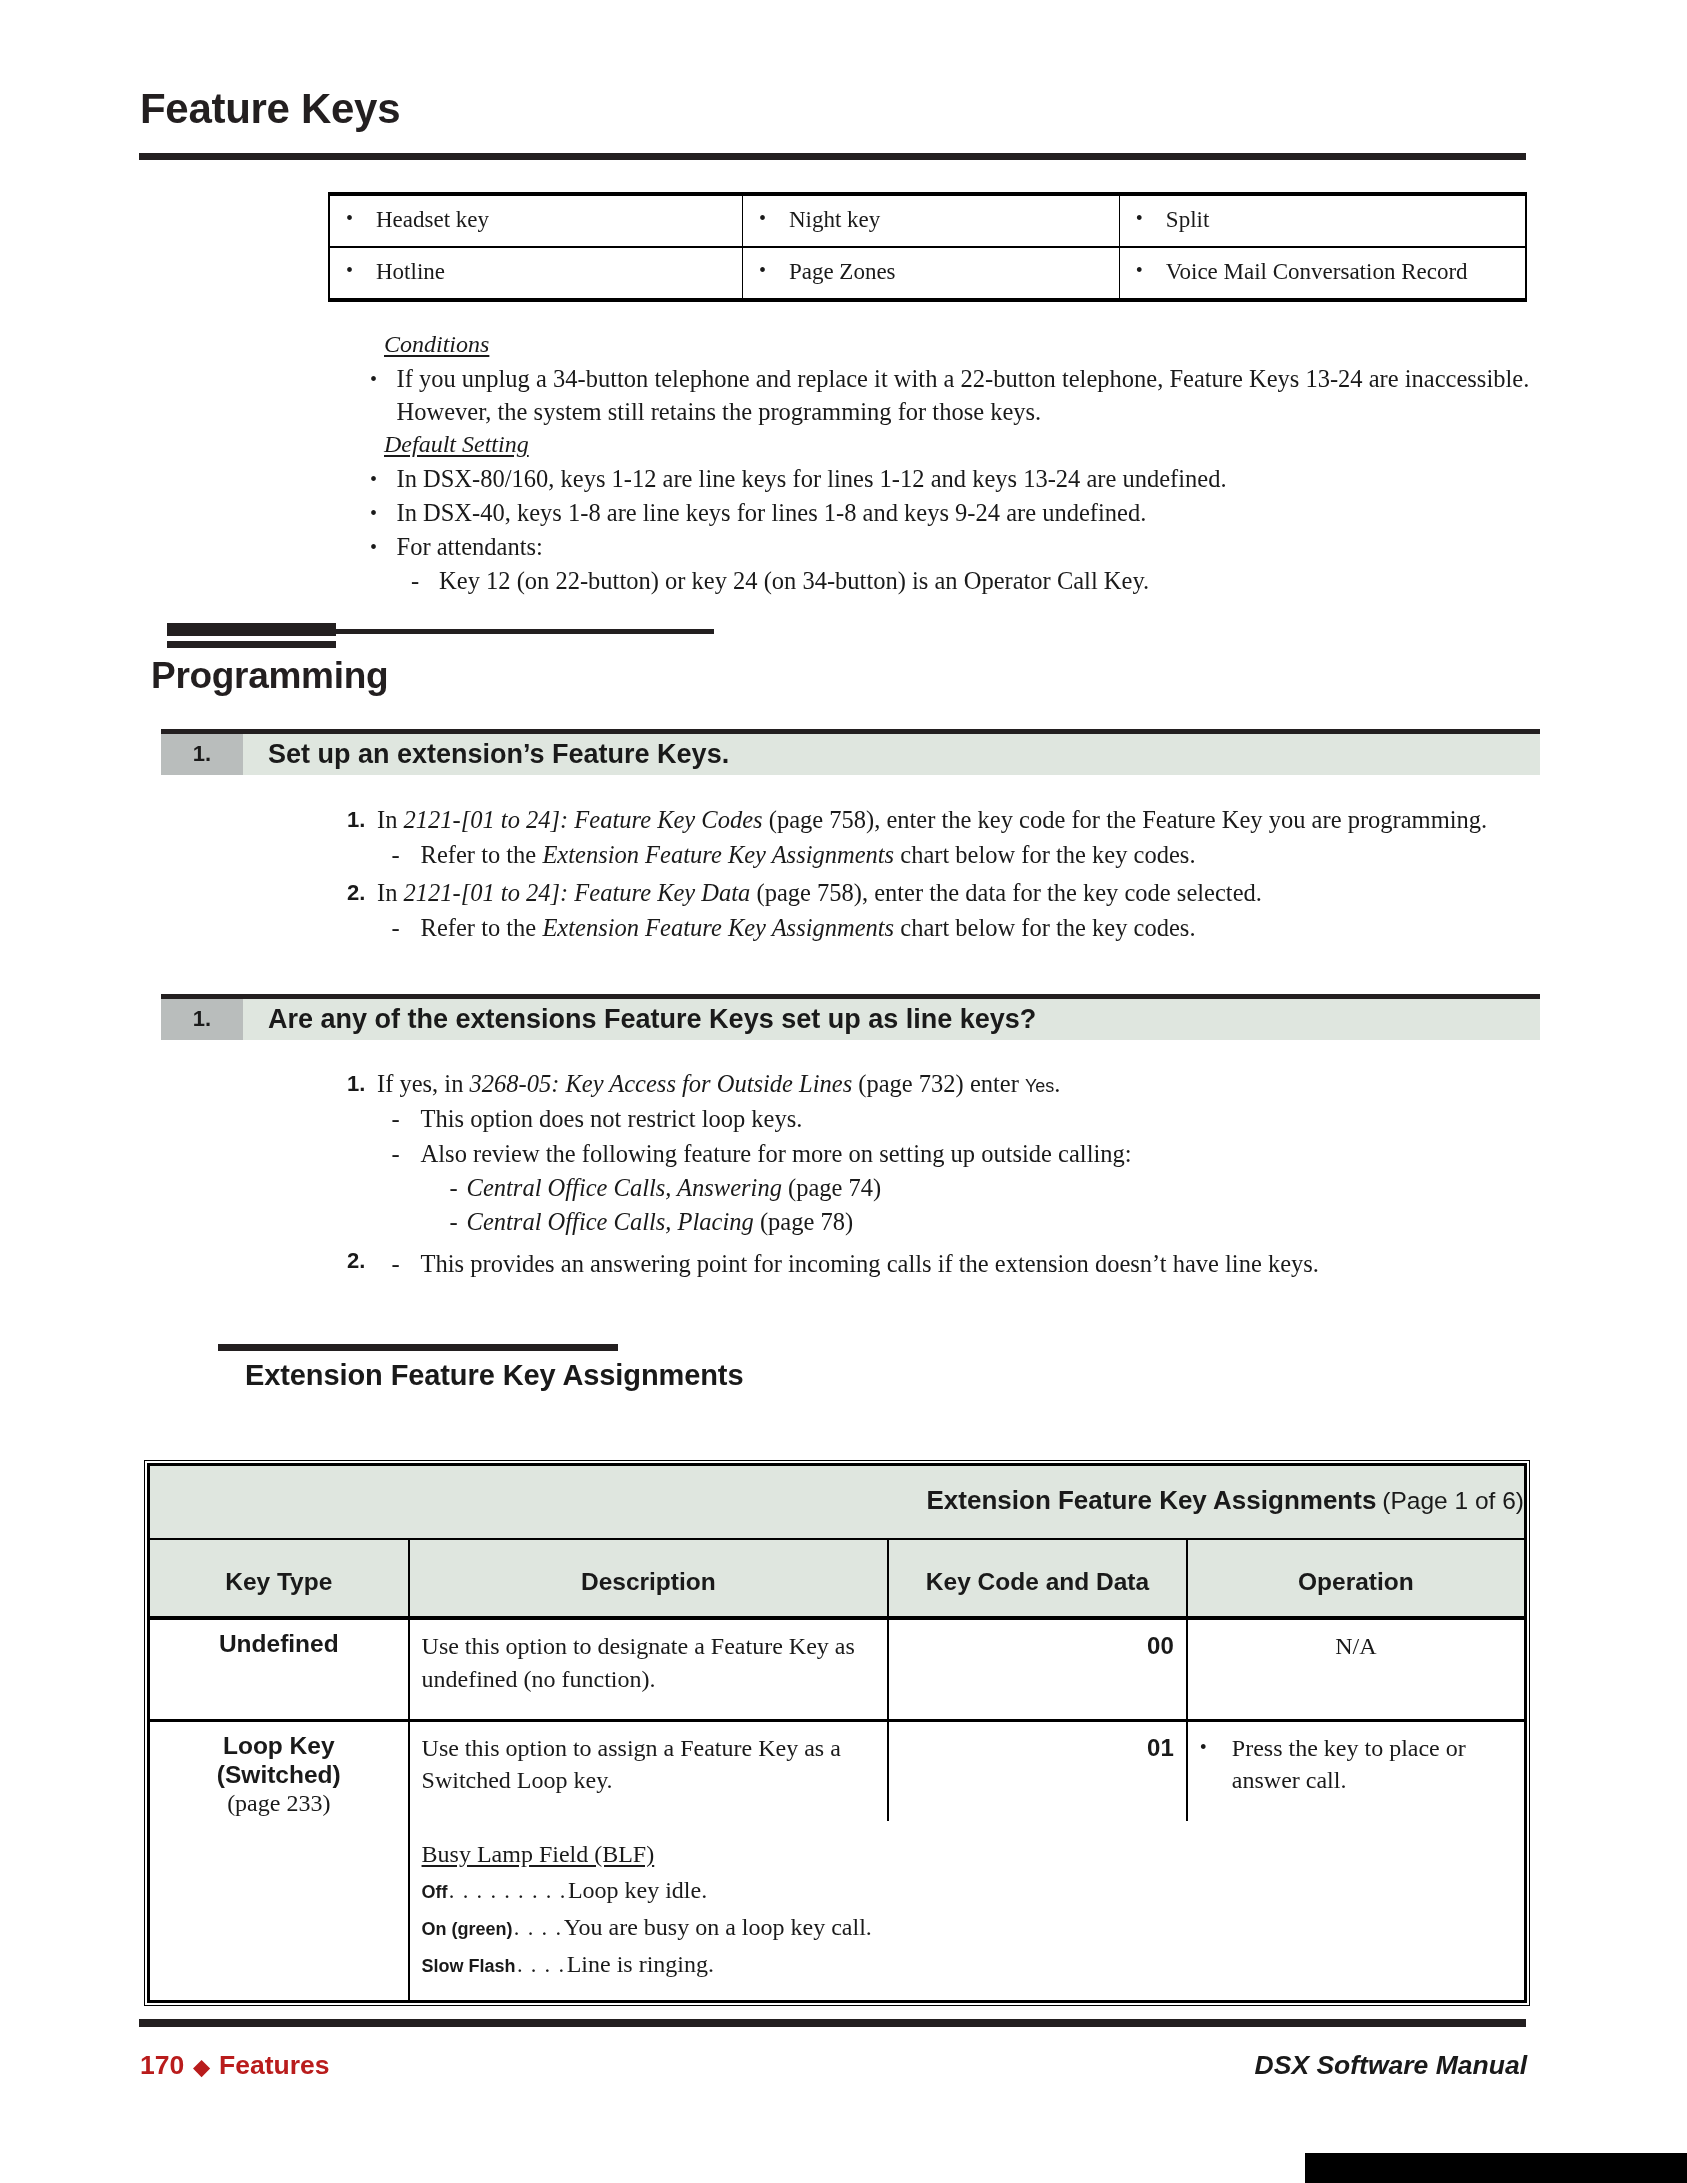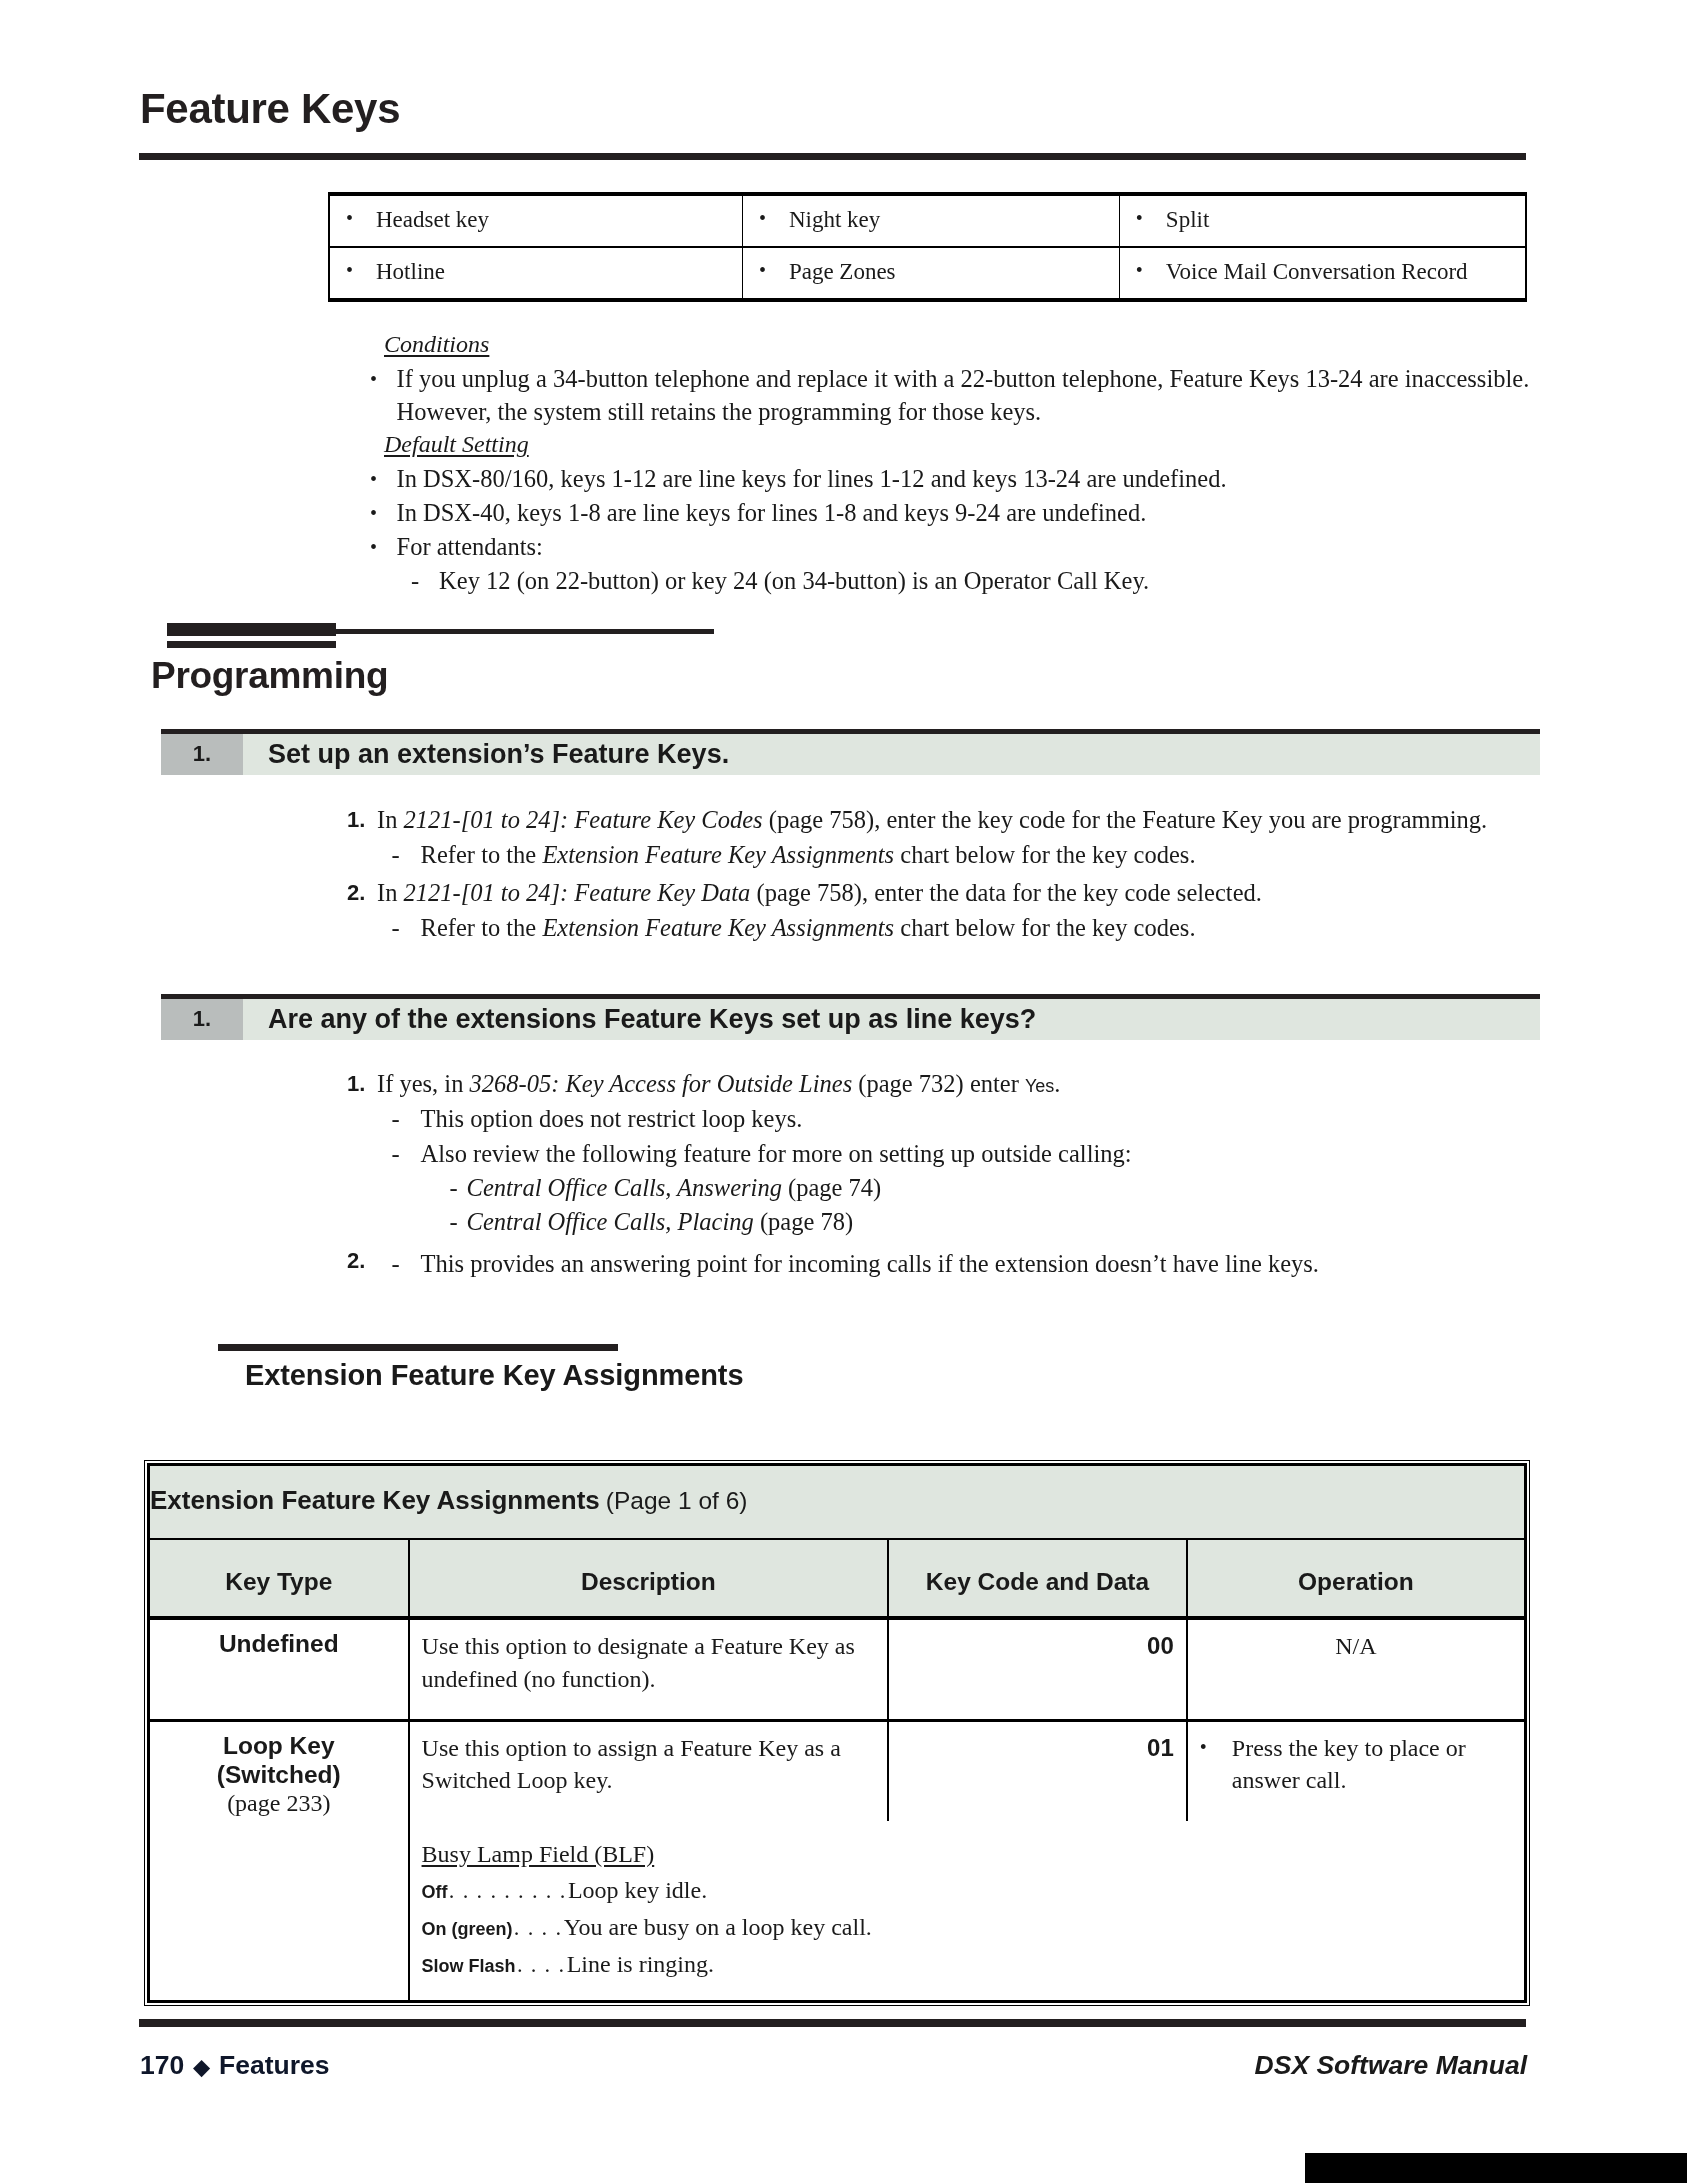--- a/index.html
+++ b/index.html
@@ -115,21 +115,21 @@
   .asg {
     position:absolute; left:147px; top:1463px; width:1380px;
     border-collapse:collapse;
     border:3.3px solid #000;
     outline:1.3px solid #000; outline-offset:2px;
     background:#fff;
   }
   .asg .cap {
     background:#dfe6df;
     border-bottom:2px solid #000;
-    text-align:left; padding:17px 0 20px 0;
+    text-align:right; padding:17px 0 20px 0;
   }
   .cap-main {
     font-family:"Liberation Sans", sans-serif; font-weight:bold; font-size:26px; color:#1a1a1a;
   }
   .cap-sub {
     font-family:"Liberation Sans", sans-serif; font-size:24.5px; color:#1a1a1a;
   }
   .asg th {
     background:#dfe6df;
     border-right:2px solid #000; border-bottom:4.6px solid #000;
@@ -162,21 +162,21 @@
   .blf-title { text-decoration:underline; text-underline-offset:3.3px; font-size:24px; }
   .blf-row { display:flex; align-items:baseline; margin-top:4.6px; }
   .blf-lbl { font-family:"Liberation Sans", sans-serif; font-weight:bold; font-size:18px; white-space:nowrap; }
   .blf-dots { font-size:22.5px; letter-spacing:1.3px; padding:0 1.3px; white-space:nowrap; }
   .blf-txt { font-size:24px; }
 
   
   .foot-rule { position:absolute; left:139px; top:2019px; width:1387px; height:8px; background:#231f20; }
   .foot-left {
     position:absolute; left:140px; top:2050px;
-    font-family:"Liberation Sans", sans-serif; font-weight:bold; font-size:26.5px; color:#0f172a;
+    font-family:"Liberation Sans", sans-serif; font-weight:bold; font-size:26.5px; color:#b91c1c;
   }
   .foot-left .dia { padding:0 9.3px; font-size:21px; }
   .foot-right {
     position:absolute; right:160px; top:2050px;
     font-family:"Liberation Sans", sans-serif; font-weight:bold; font-style:italic;
     font-size:26.5px; color:#1a1a1a;
   }
   .thumb-tab { position:absolute; left:1305px; top:2153px; width:382px; height:30px; background:#000; }
 </style>
 </head>

